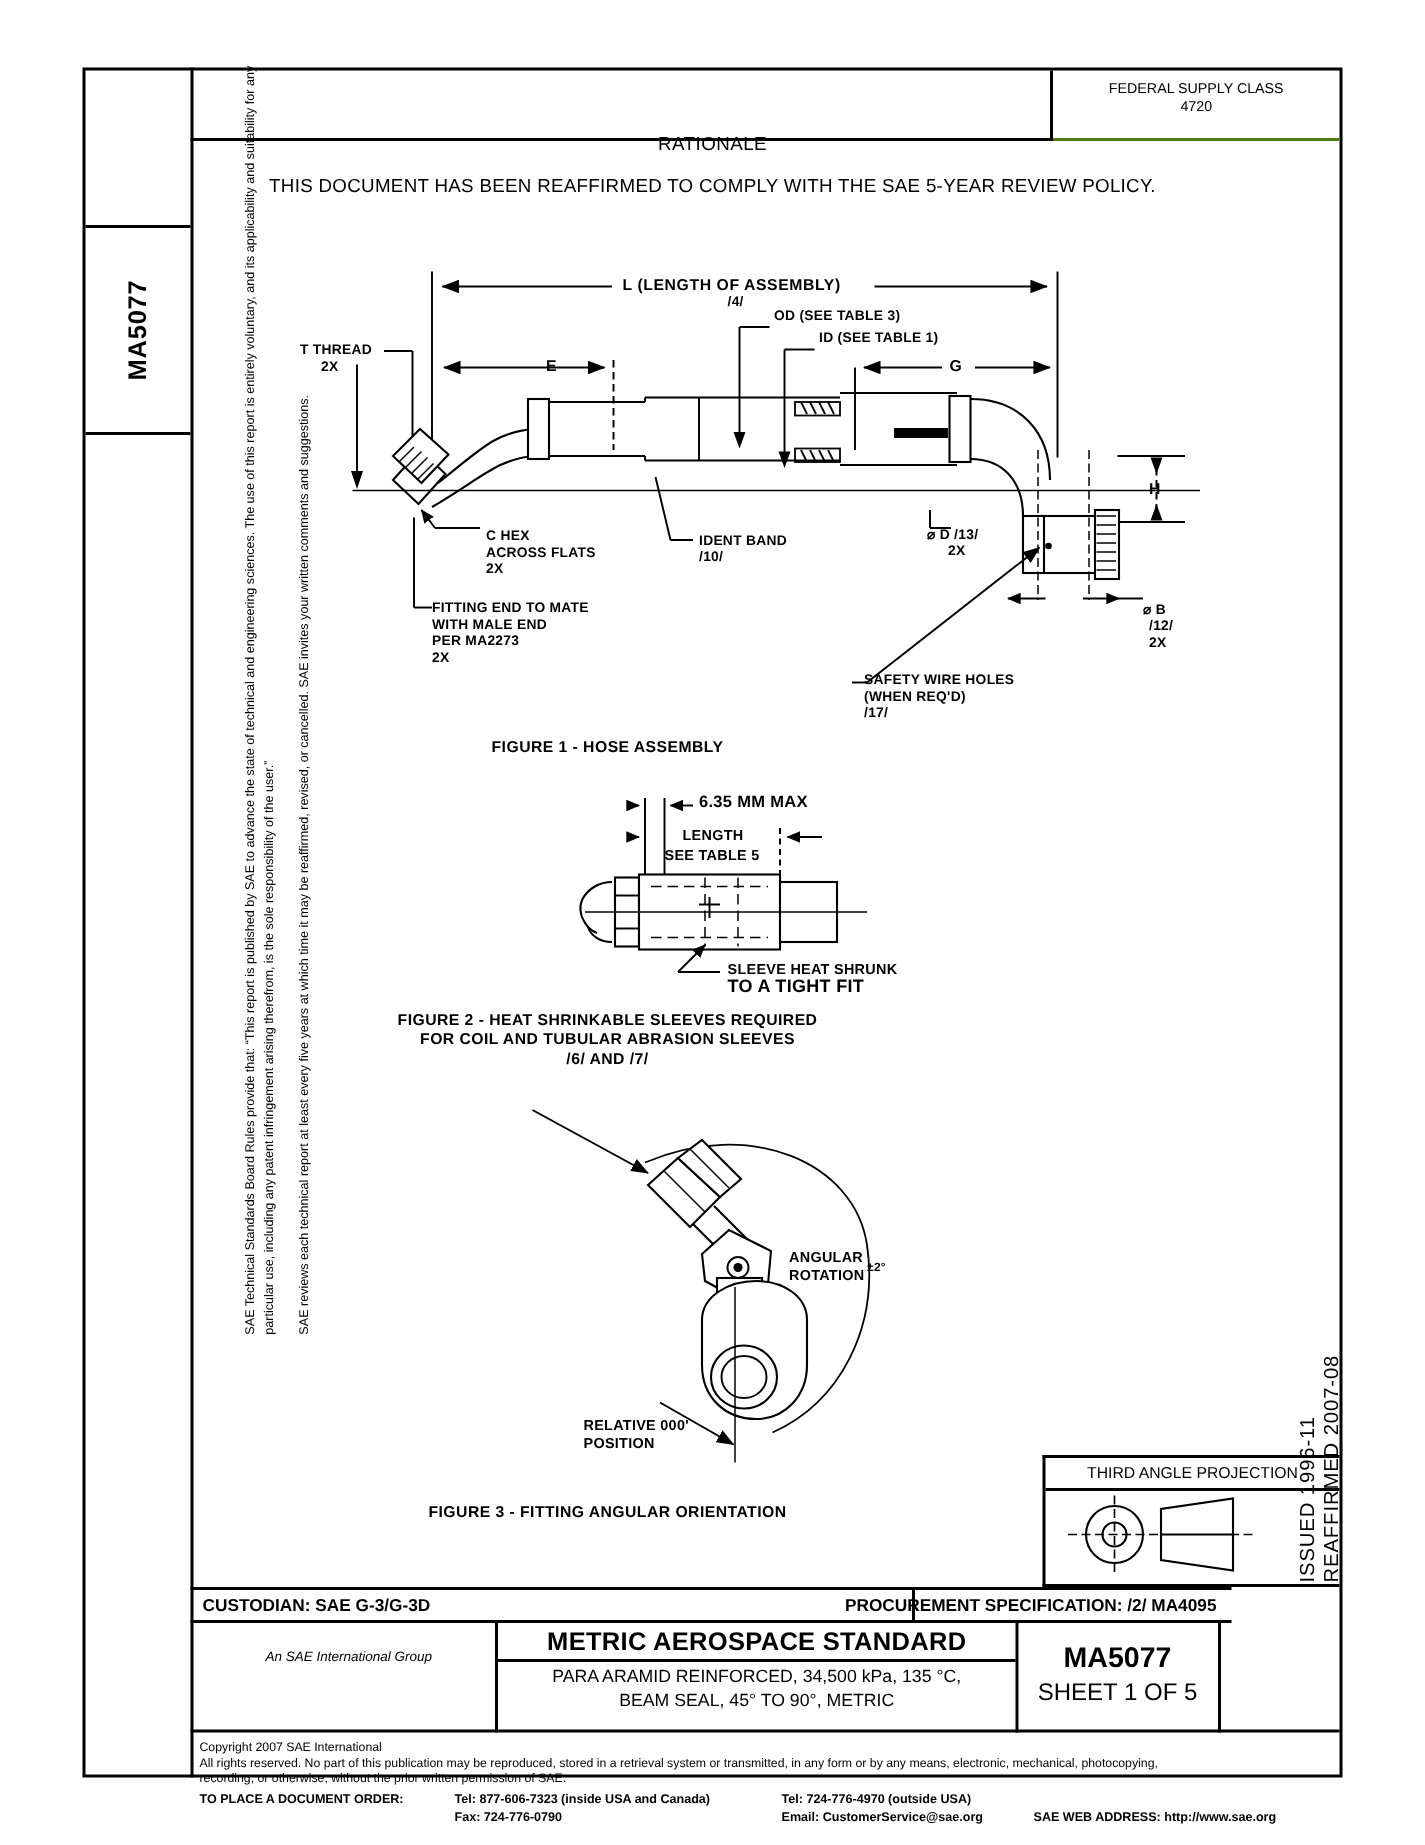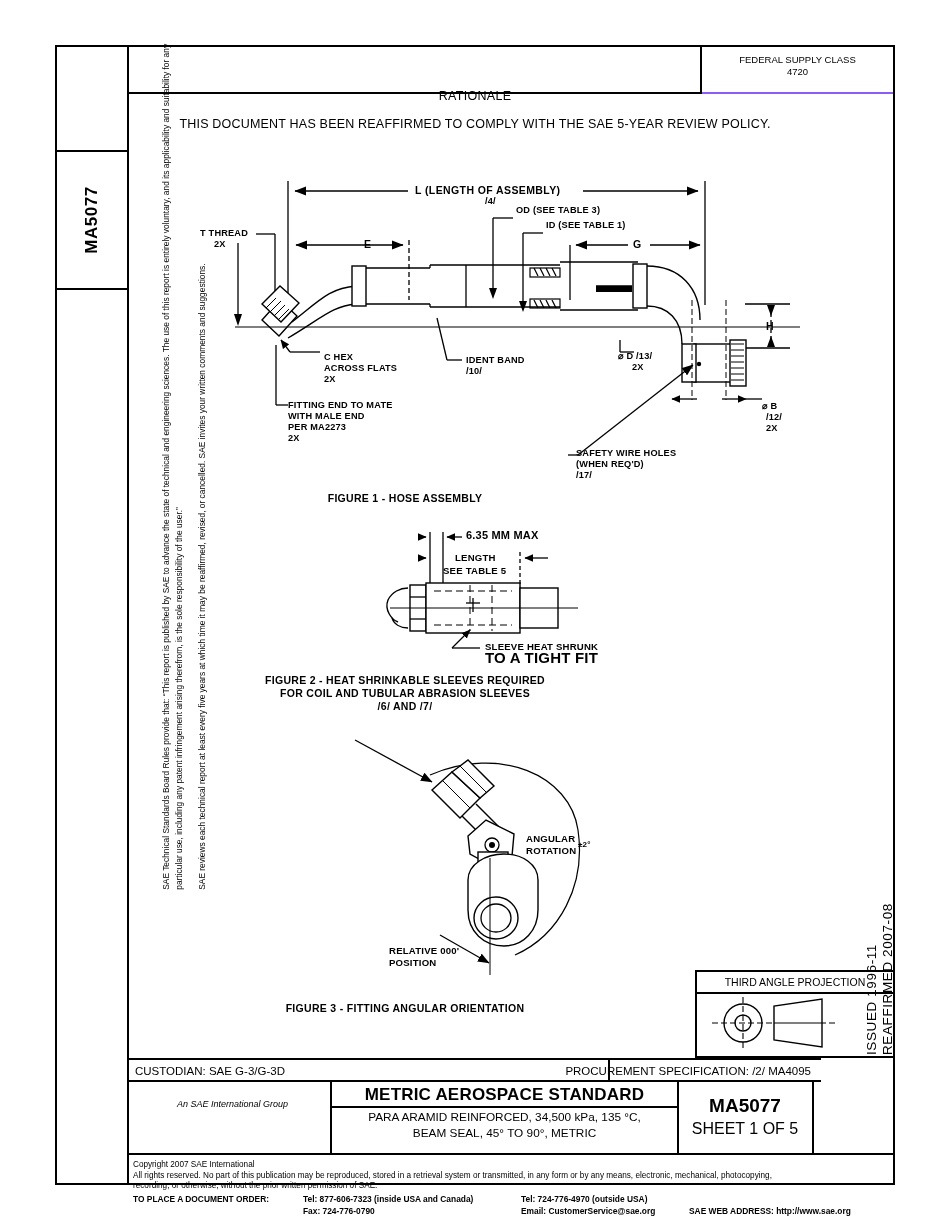--- a/index.html
+++ b/index.html
@@ -78,21 +78,21 @@
     letter-spacing: 0.6px;
     white-space: nowrap;
   }
 
   
   .fsc-box {
     position: absolute;
     left: 700px; top: 47px;
     width: 193px; height: 47px;
     border-left: 2px solid #000;
-    border-bottom: 2px solid #8b5cf6;
+    border-bottom: 2px solid #4d7c0f;
     box-sizing: border-box;
     text-align: center;
     font-size: 9.5px;
     line-height: 12px;
     padding-top: 7px;
   }
 
   
   .rationale-title {
     position: absolute;
@@ -135,20 +135,21 @@
   }
 
   
   .tb-row1 {
     position: absolute;
     left: 127px; top: 1058px;
     width: 694px; height: 24px;
     border-top: 2px solid #000;
     border-bottom: 2px solid #000;
     box-sizing: border-box;
+    font-weight: bold;
   }
   .tb-custodian {
     position: absolute;
     left: 8px; top: 5px;
     font-size: 11.5px;
   }
   .tb-proc {
     position: absolute;
     right: 10px; top: 5px;
     font-size: 11.5px;
@@ -498,21 +499,21 @@
 
       <line x1="452" y1="648" x2="480" y2="648"></line>
       <line x1="452" y1="648" x2="470" y2="630" marker-end="url(#ahs)"></line>
     </g>
   </svg>
 
   <div class="lbl" style="left:466px; top:530px; font-size:11px;">6.35 MM MAX</div>
   <div class="lbl" style="left:455px; top:552px; font-size:9.6px;">LENGTH</div>
   <div class="lbl" style="left:443px; top:565px; font-size:9.6px;">SEE TABLE 5</div>
   <div class="lbl" style="left:485px; top:641px; font-size:9.6px;">SLEEVE HEAT SHRUNK</div>
-  <div class="lbl" style="left:485px; top:652px; font-size:15px;">TO A TIGHT FIT</div>
+  <div class="lbl" style="left:485px; top:652px; font-size:12px;">TO A TIGHT FIT</div>
 
   <div class="fig-cap" style="top:674px;">FIGURE 2 - HEAT SHRINKABLE SLEEVES REQUIRED</div>
   <div class="fig-cap" style="top:687px;">FOR COIL AND TUBULAR ABRASION SLEEVES</div>
   <div class="fig-cap" style="top:700px;">/6/ AND /7/</div>
 
   <svg class="draw" width="950" height="1230">
     <g stroke="#000" fill="none" stroke-width="1.3">
 
       <path d="M430,775 C500,745 570,775 578,830 C586,885 560,935 515,955" stroke-width="1.2"></path>
 

